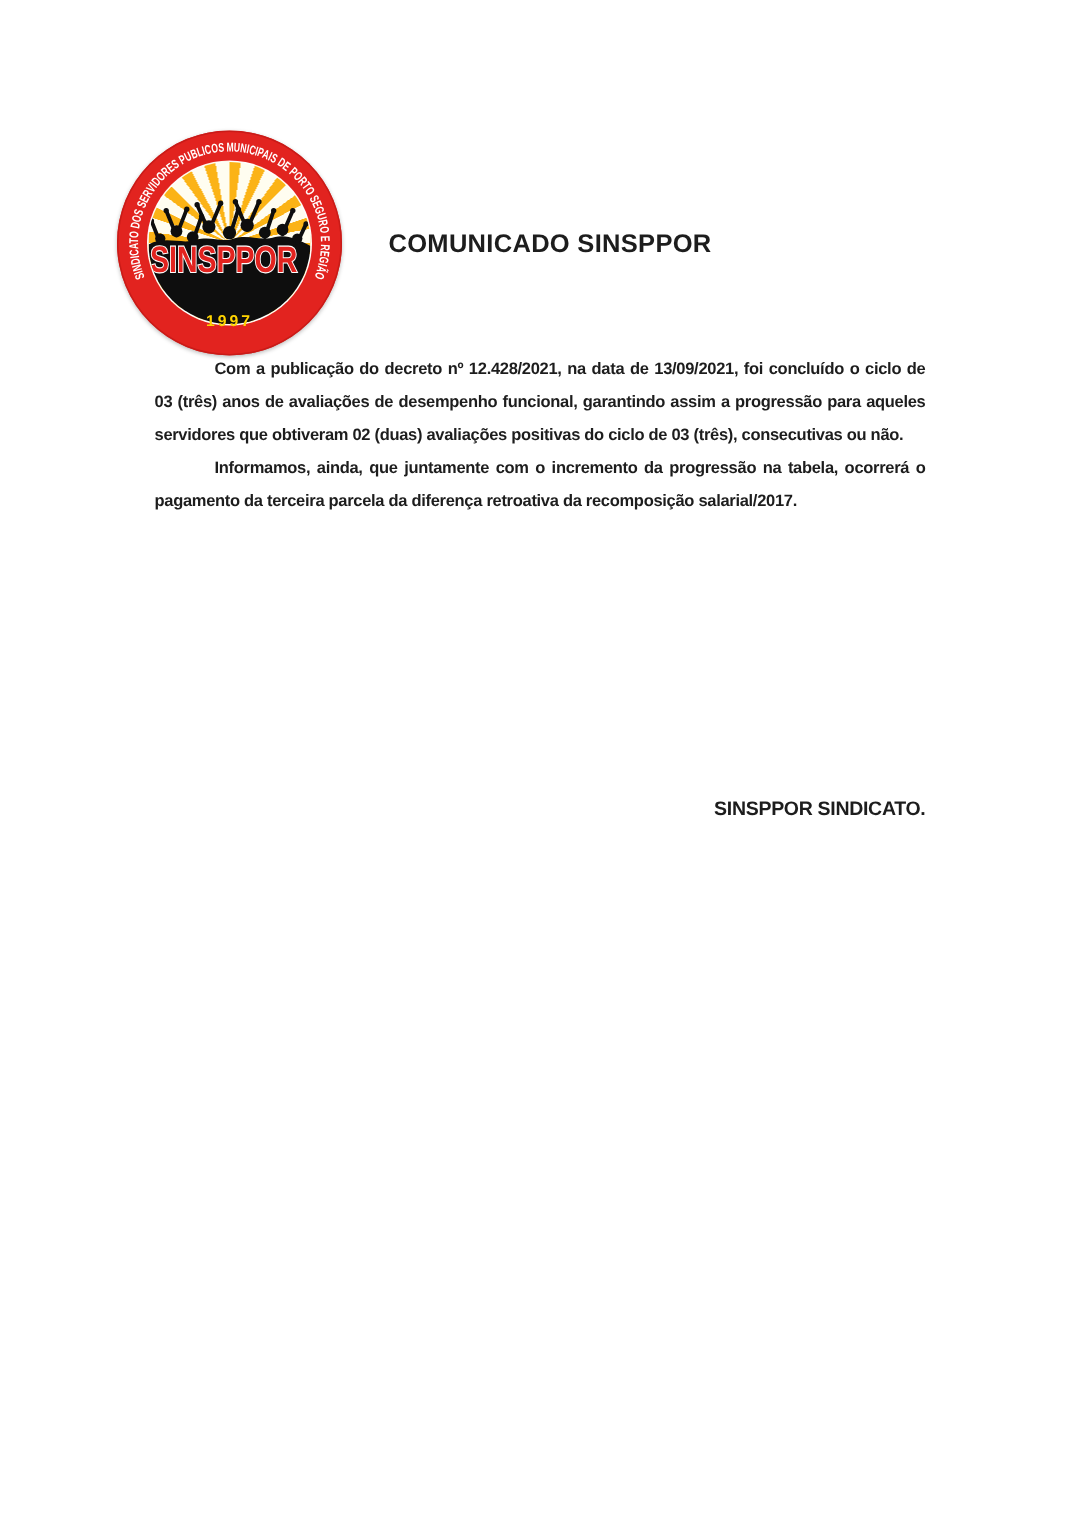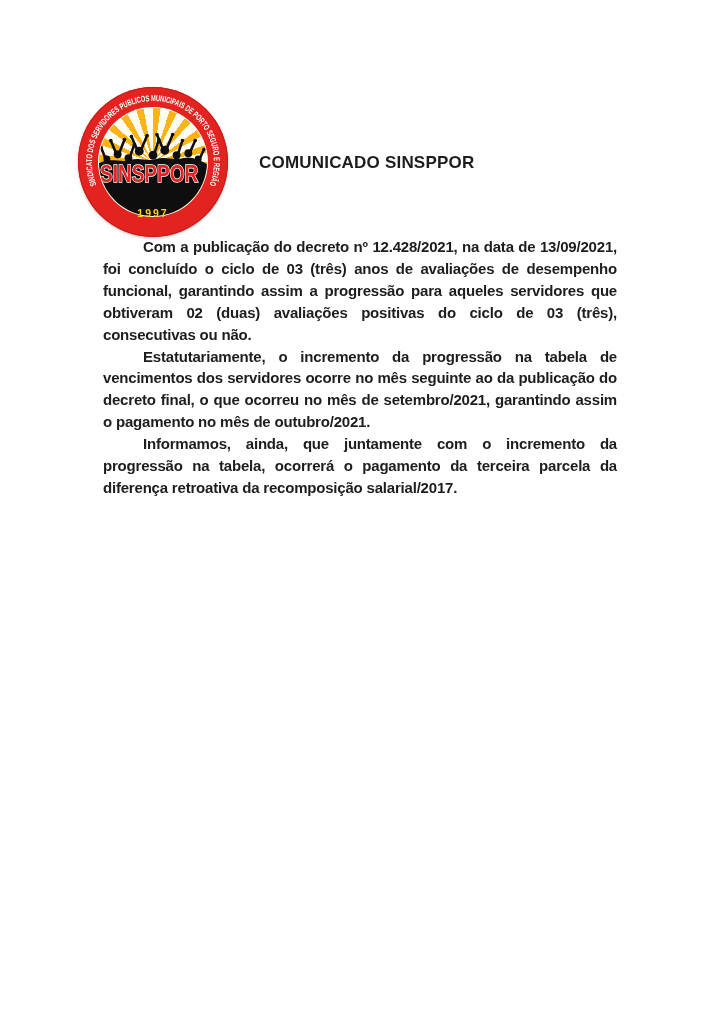--- a/index.html
+++ b/index.html
@@ -29,21 +29,21 @@
   .logo-overlay-svg { position: absolute; inset: 0; width: 100%; height: 100%; display: block; }
 
   
   .doc-title {
     position: absolute; left: 259px; top: 153px;
     font-size: 17px; font-weight: bold; color: #1d1d1d;
     letter-spacing: 0.2px; line-height: 20px; text-align: center;
   }
   .doc-body {
     position: absolute; left: 103px; top: 236px; width: 514px;
-    color: #1d1d1d; font-size: 15px; font-weight: bold;
+    color: #1d1d1d; font-size: 11px; font-weight: bold;
     line-height: 21.9px; text-align: justify; letter-spacing: -0.2px;
   }
   .doc-body p { margin: 0; text-indent: 40px; }
   .signature {
     position: absolute; left: 103px; top: 531px; width: 514px;
     text-align: right; font-size: 13px; font-weight: bold;
     color: #1d1d1d; letter-spacing: -0.2px;
   }
 </style>
 </head>
@@ -104,18 +104,18 @@
       </text>
 
       <text x="75" y="130" text-anchor="middle" font-size="10.5" font-weight="bold" fill="#ffd400" letter-spacing="2" font-family="Liberation Sans, sans-serif">1997</text>
     </svg>
   </div>
 
   <div class="doc-title">COMUNICADO SINSPPOR</div>
 
   <div class="doc-body">
     <p>Com a publicação do decreto nº 12.428/2021, na data de 13/09/2021, foi concluído o ciclo de 03 (três) anos de avaliações de desempenho funcional, garantindo assim a progressão para aqueles servidores que obtiveram 02 (duas) avaliações positivas do ciclo de 03 (três), consecutivas ou não.</p>
-    <p>Estatutariamente, o incremento da progressão na tabela de vencimentos dos servidores ocorre no mês seguinte ao da publicação do decreto final, o que ocorreu no mês de setembro/2021, garantindo assim o pagamento no mês de outubro/2021.</p>
     <p>Informamos, ainda, que juntamente com o incremento da progressão na tabela, ocorrerá o pagamento da terceira parcela da diferença retroativa da recomposição salarial/2017.</p>
   </div>
 
+  <div class="signature">SINSPPOR SINDICATO.</div>
 
 </div>
 
 </body></html>

